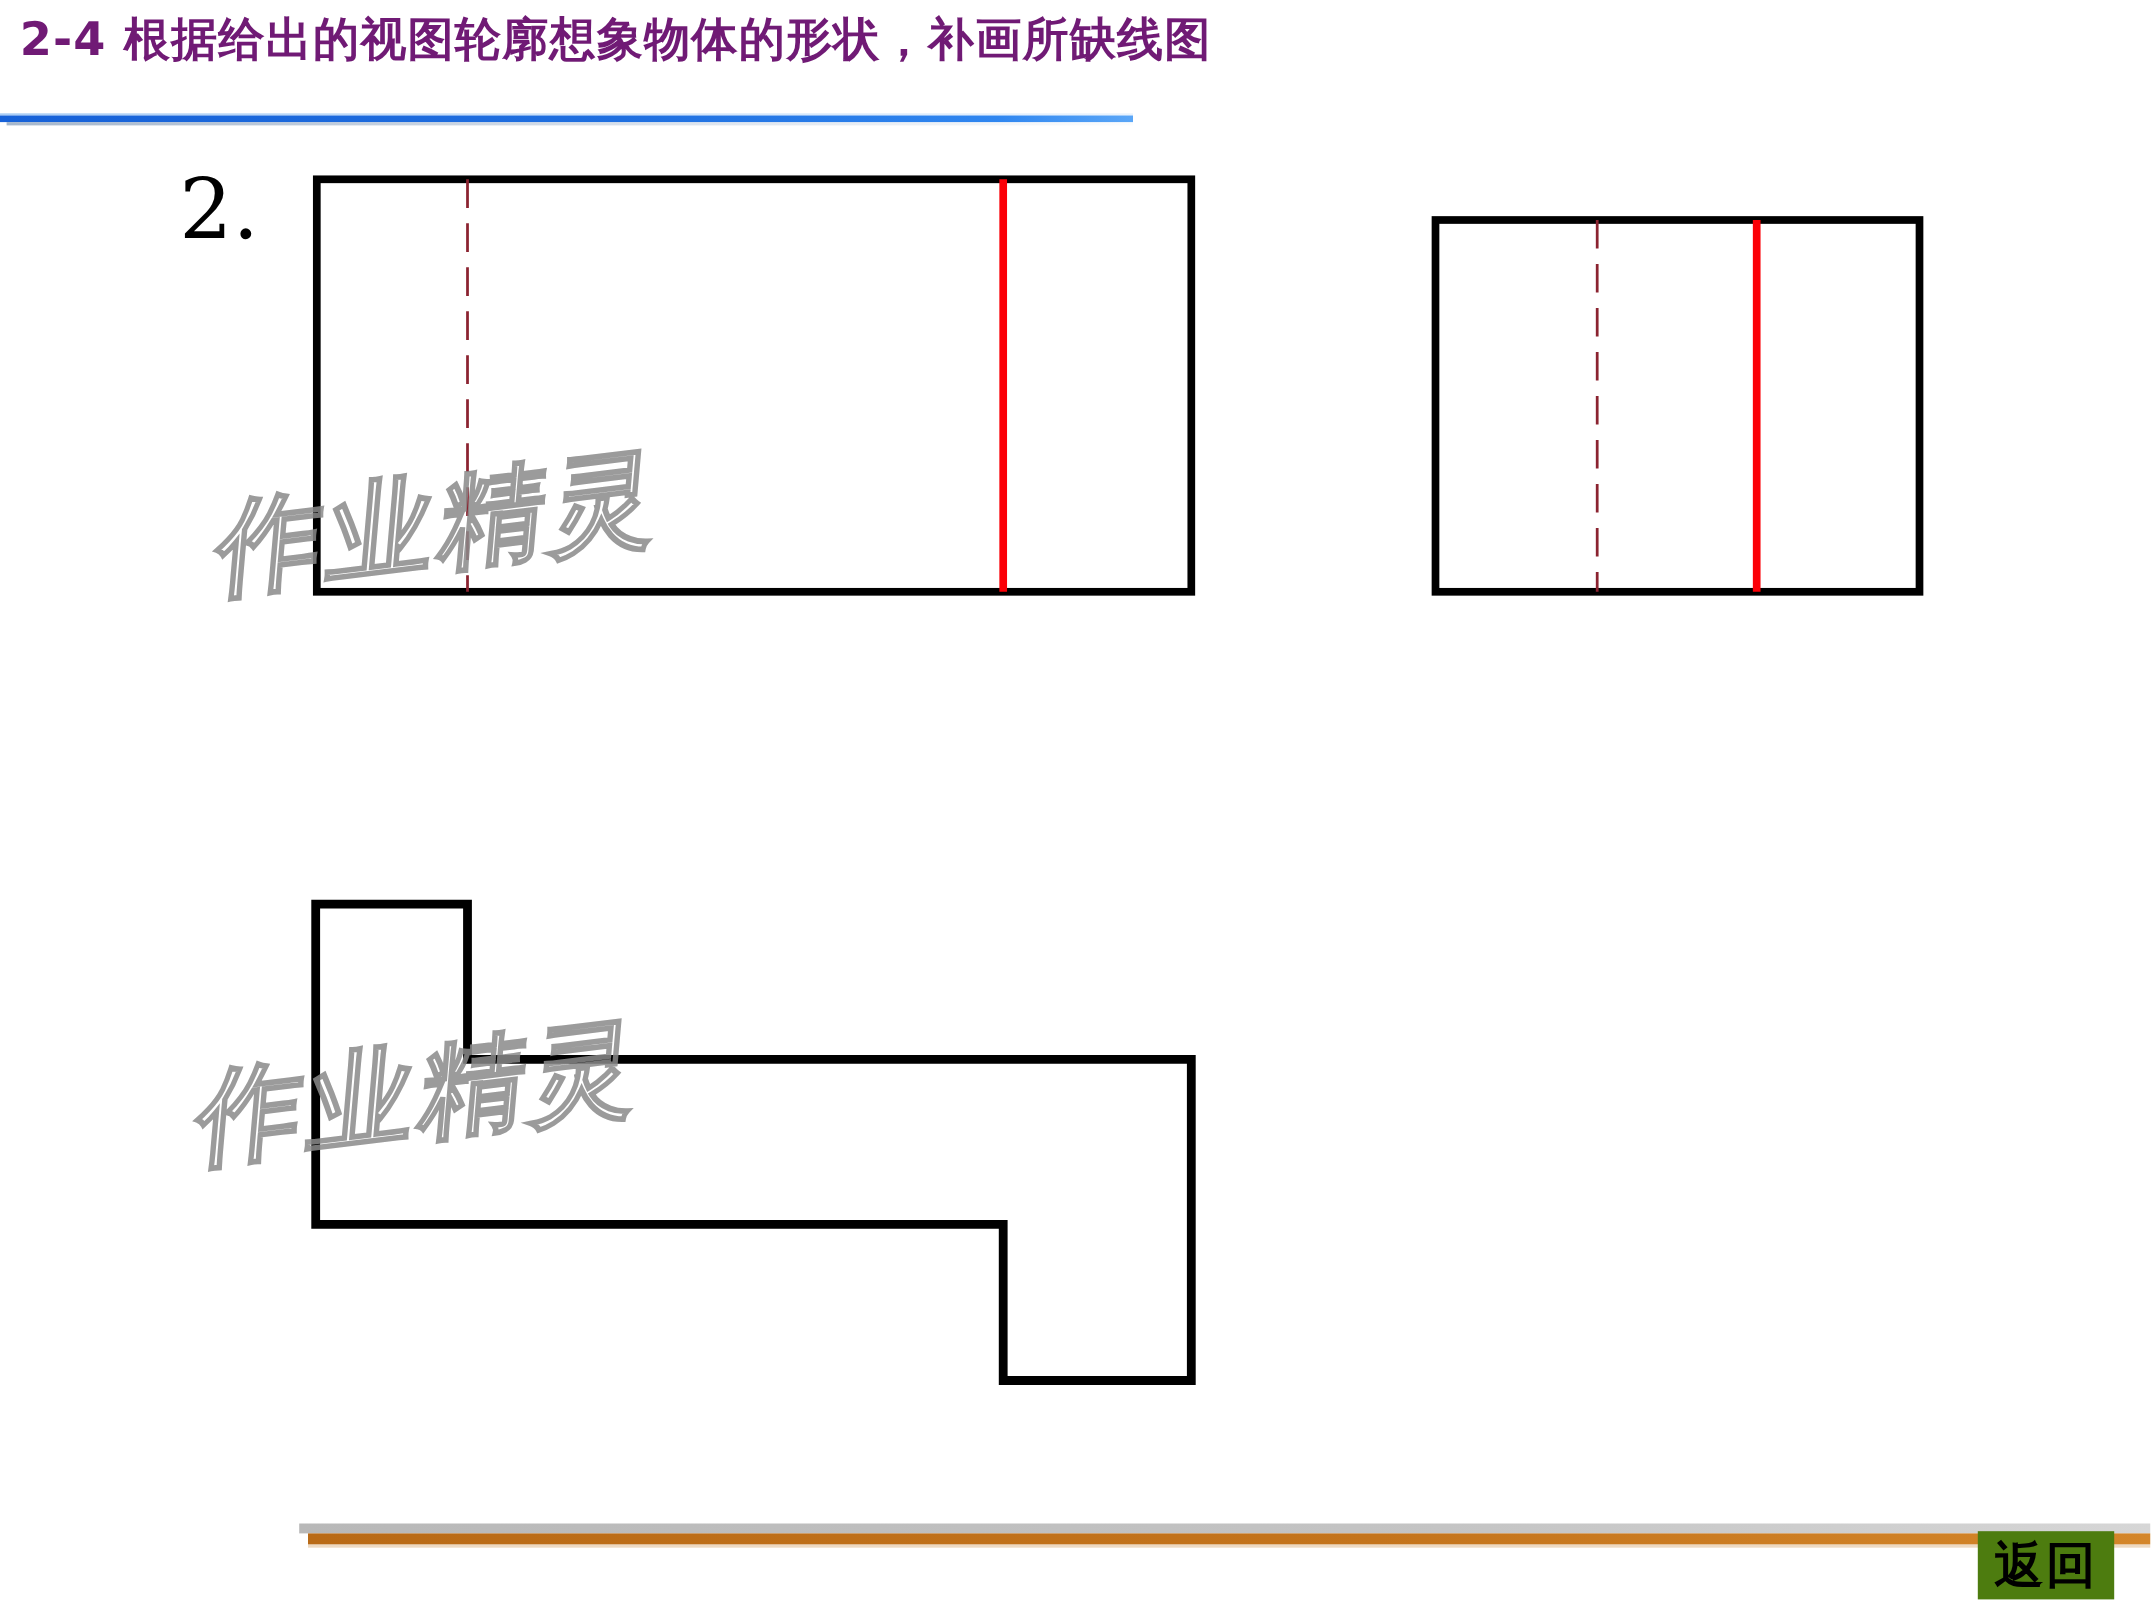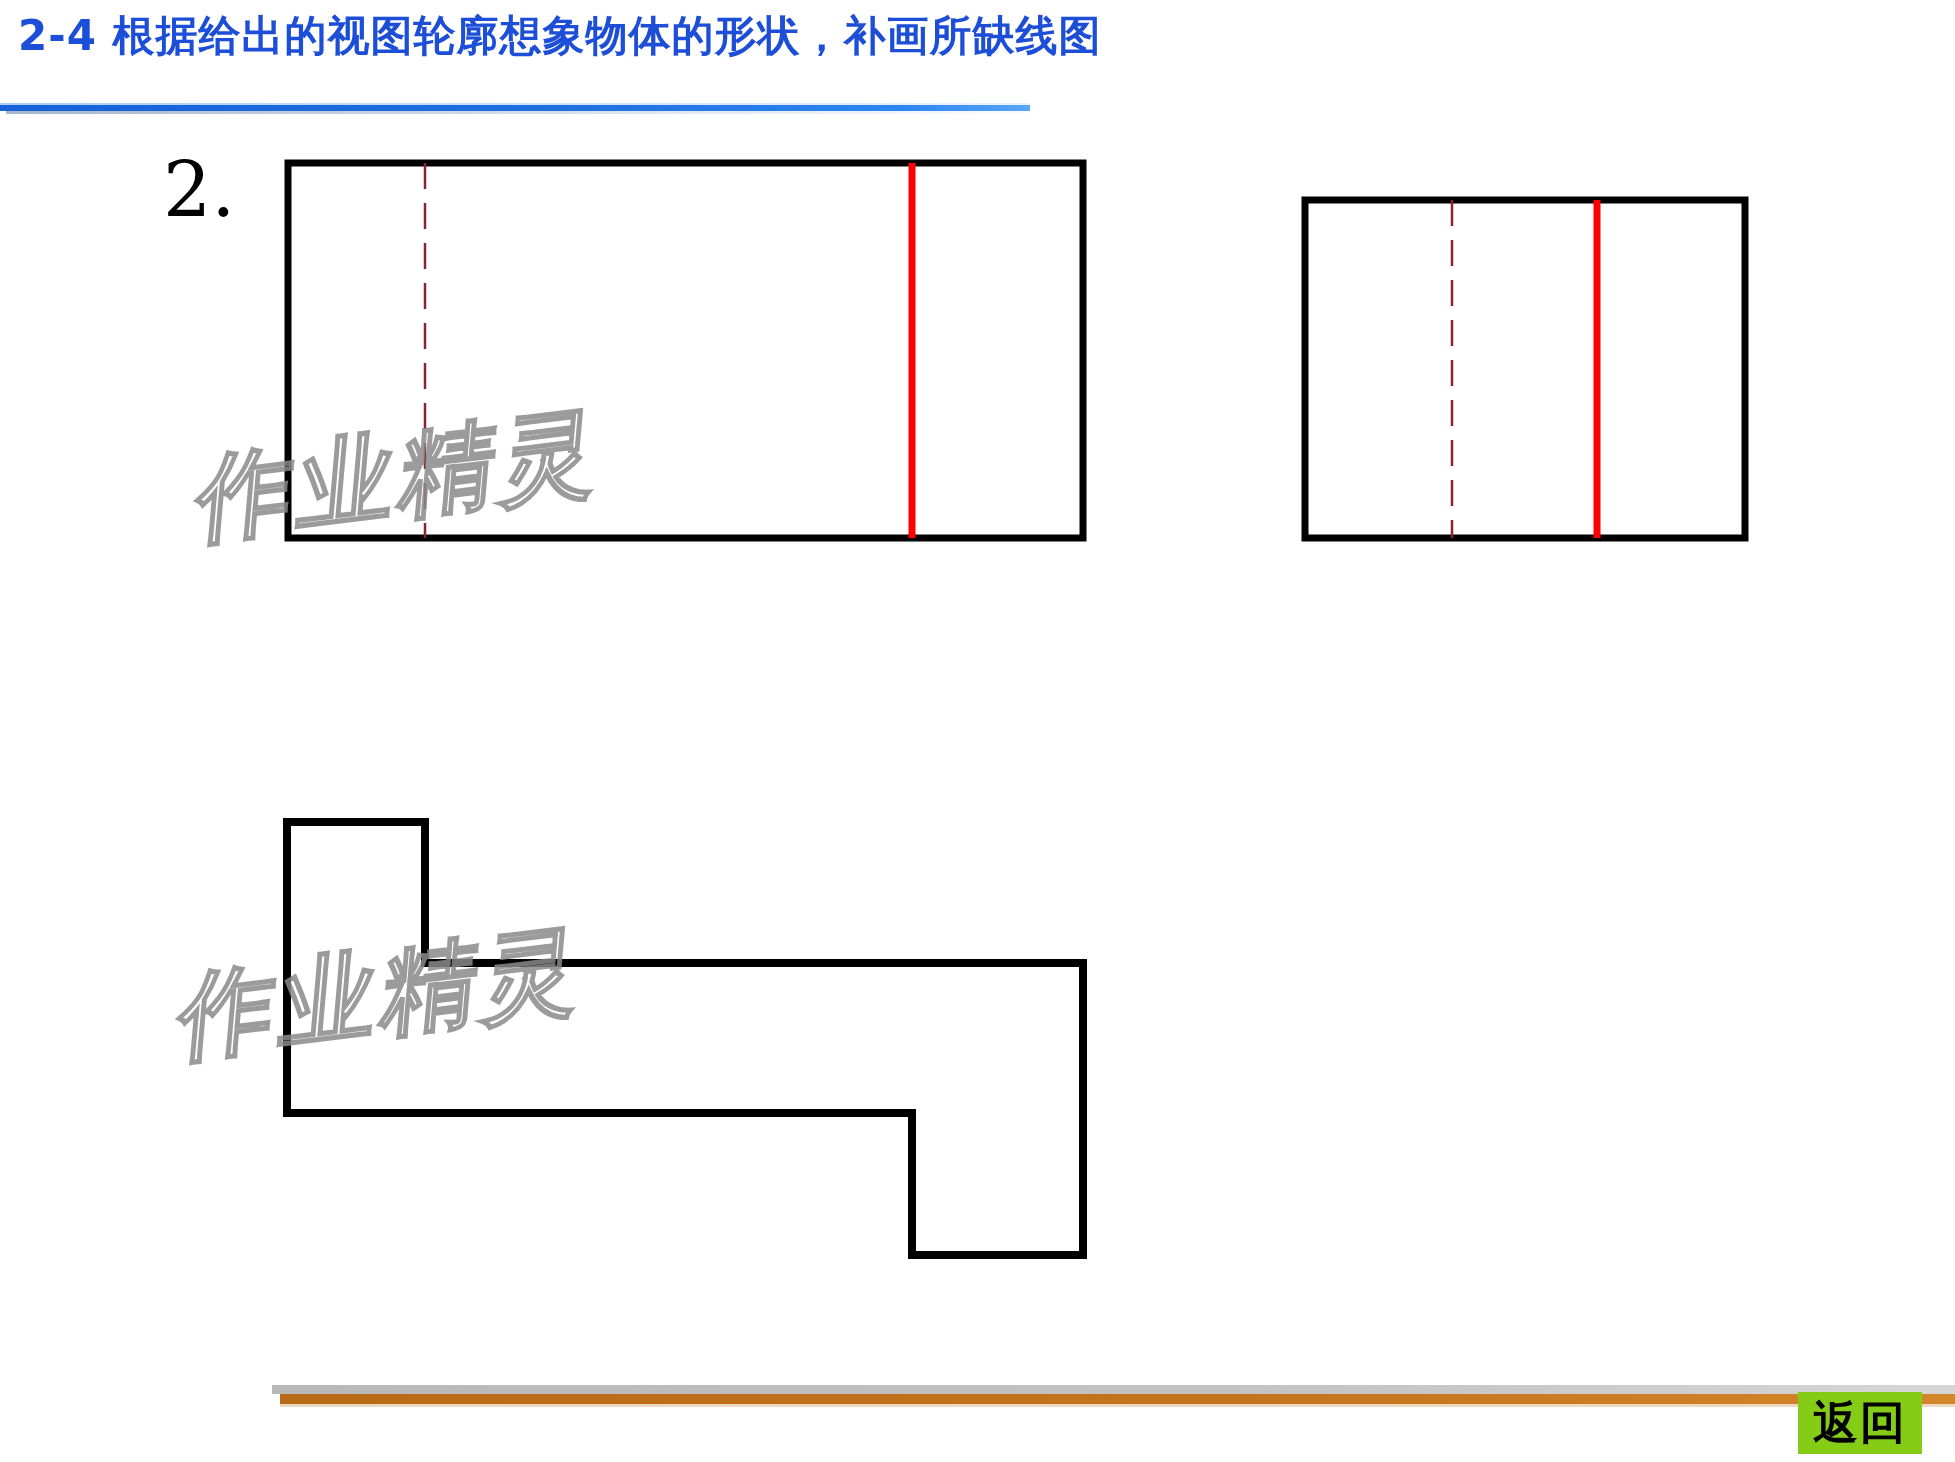--- a/index.html
+++ b/index.html
@@ -15,21 +15,21 @@
     font-family: "Liberation Sans", sans-serif;
   }
 
   
   #header-title {
     position: absolute;
     left: 18px;
     top: 8px;
     font-size: 42px;
     font-weight: bold;
-    color: #1d4ed8;
+    color: #701a75;
     letter-spacing: 1px;
     white-space: nowrap;
     font-family: "DejaVu Sans", "Liberation Sans", sans-serif;
   }
 
   
   #top-divider {
     position: absolute;
     left: 0px;
     top: 100px;
@@ -132,21 +132,21 @@
     background: rgba(215,170,120,.45);
   }
 
   
   #return-button {
     position: absolute;
     left: 1798px;
     top: 1392px;
     width: 124px;
     height: 62px;
-    background: #84cc16;
+    background: #4d7c0f;
     display: flex;
     align-items: center;
     justify-content: center;
     font-size: 45px;
     font-weight: bold;
     color: #000000;
     cursor: pointer;
     font-family: "DejaVu Sans", "Liberation Sans", sans-serif;
     letter-spacing: 2px;
     box-sizing: border-box;

